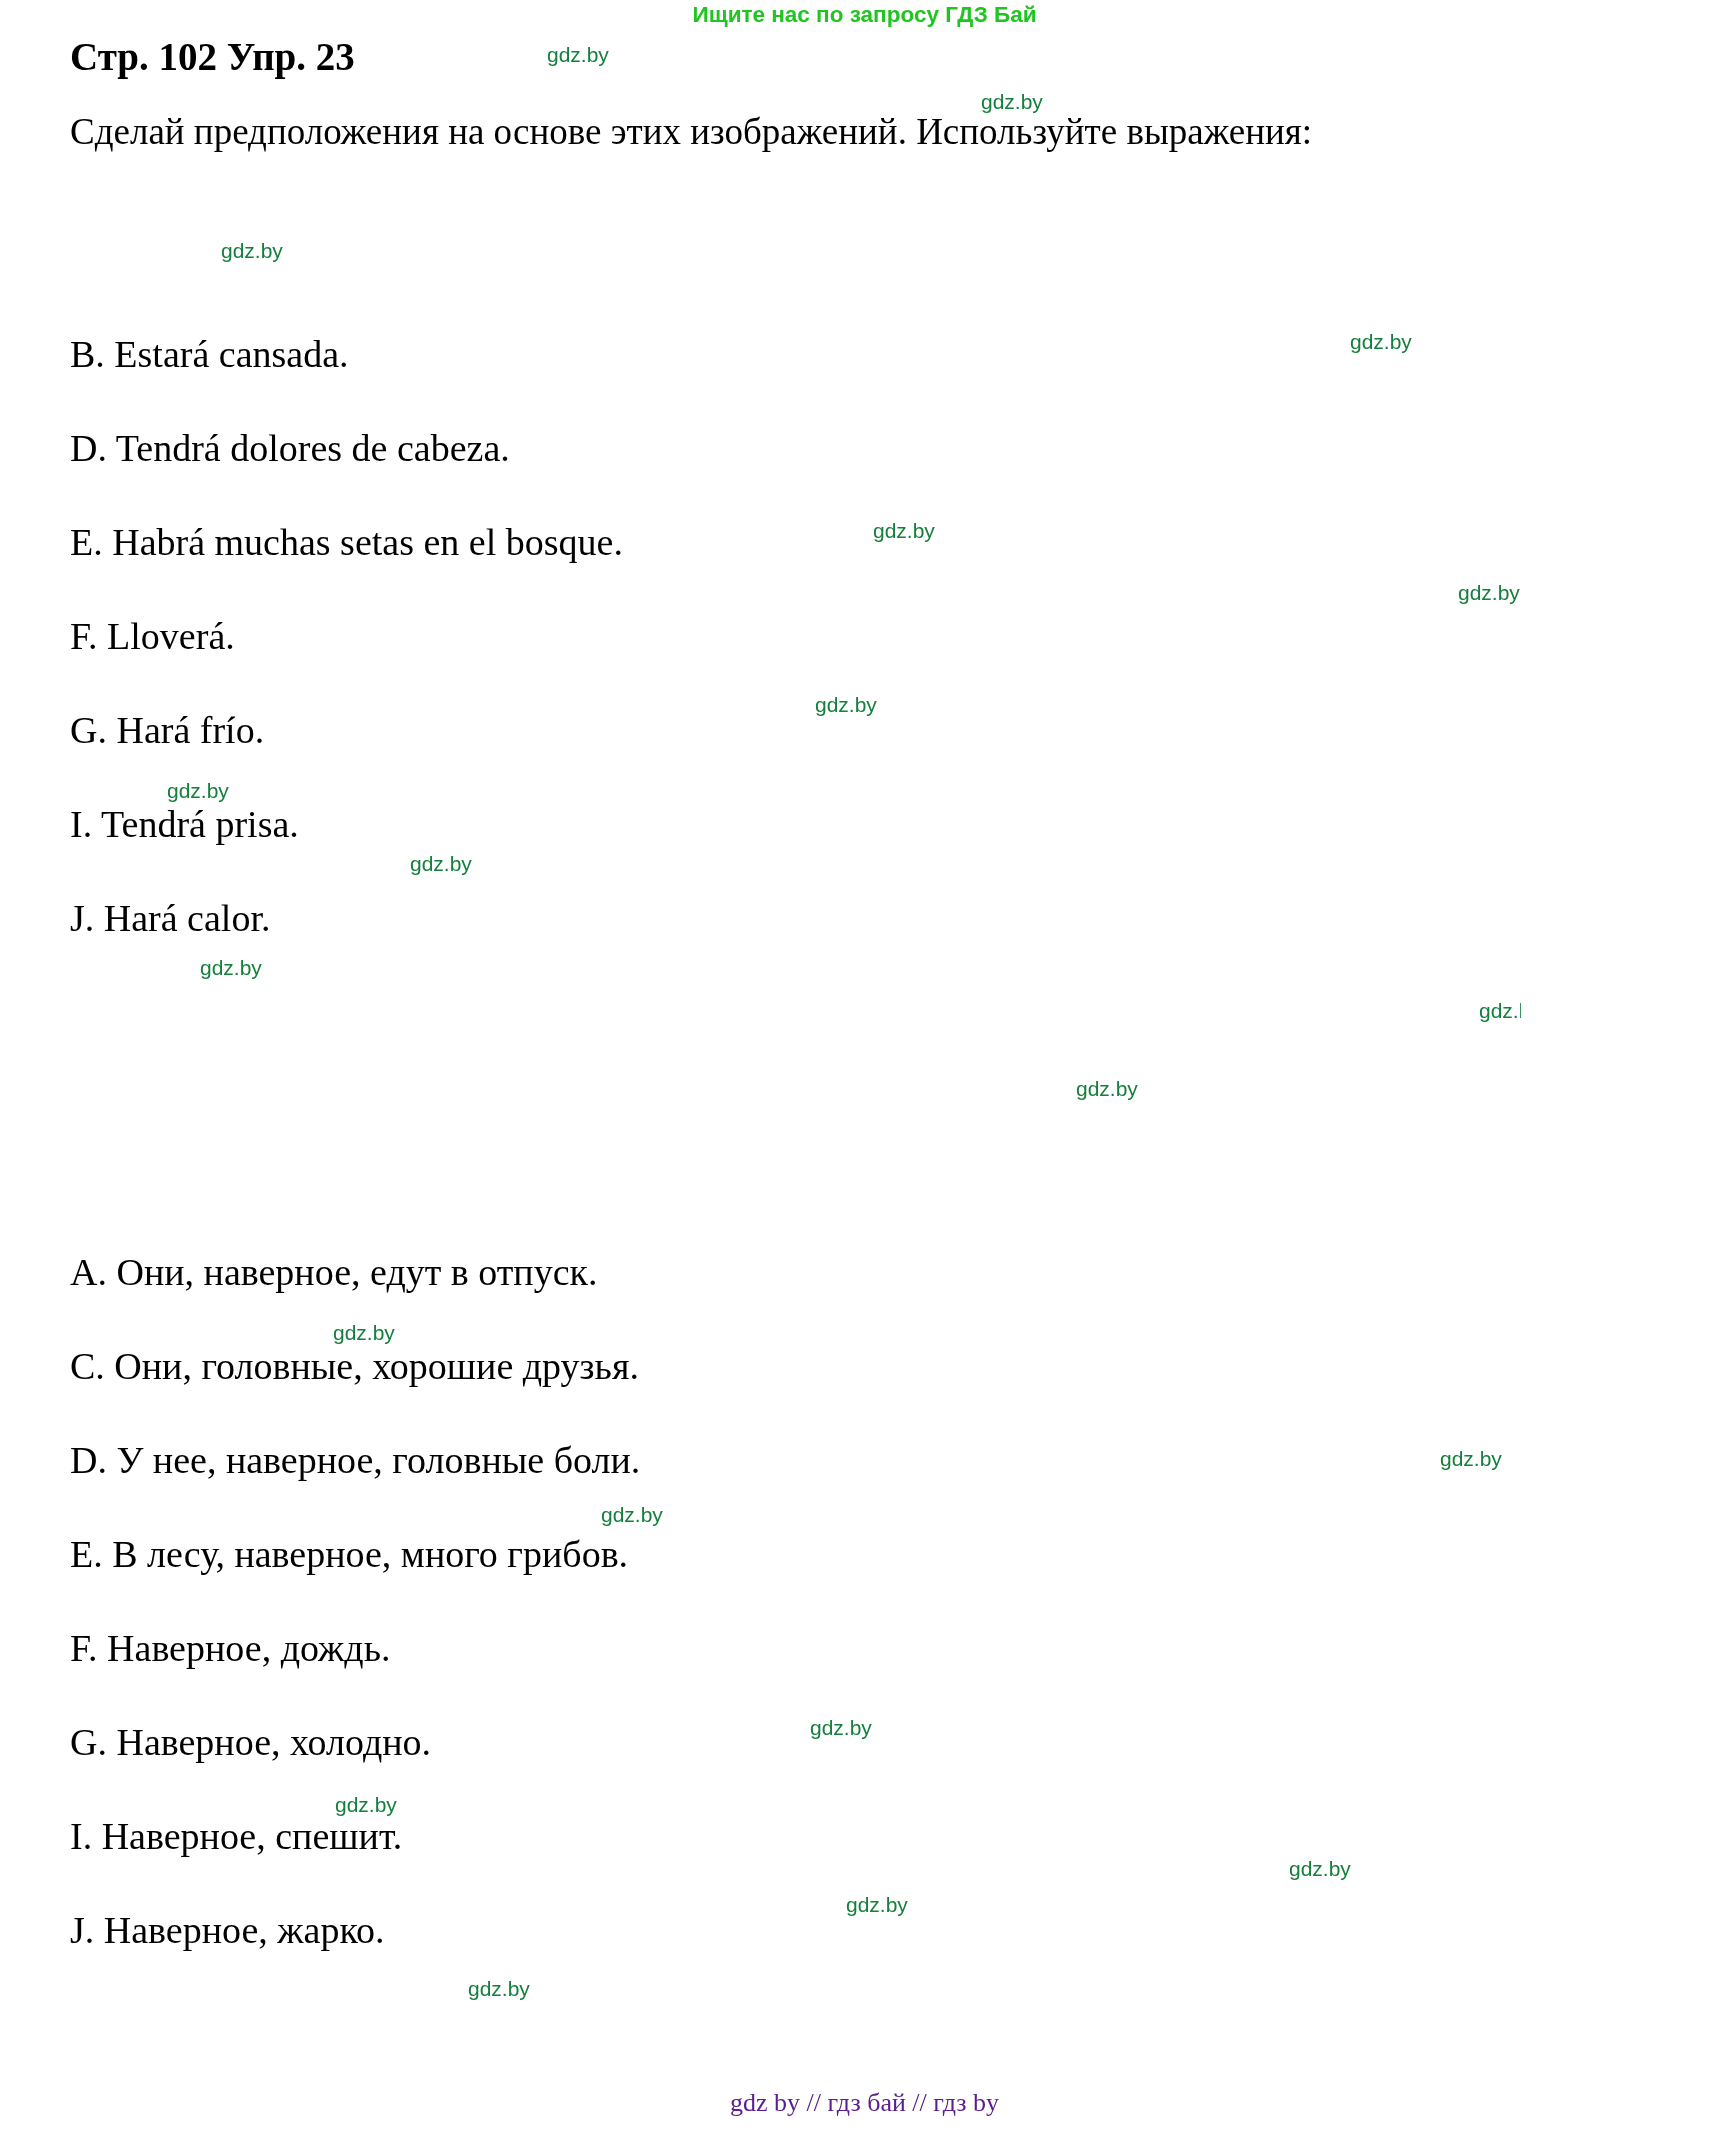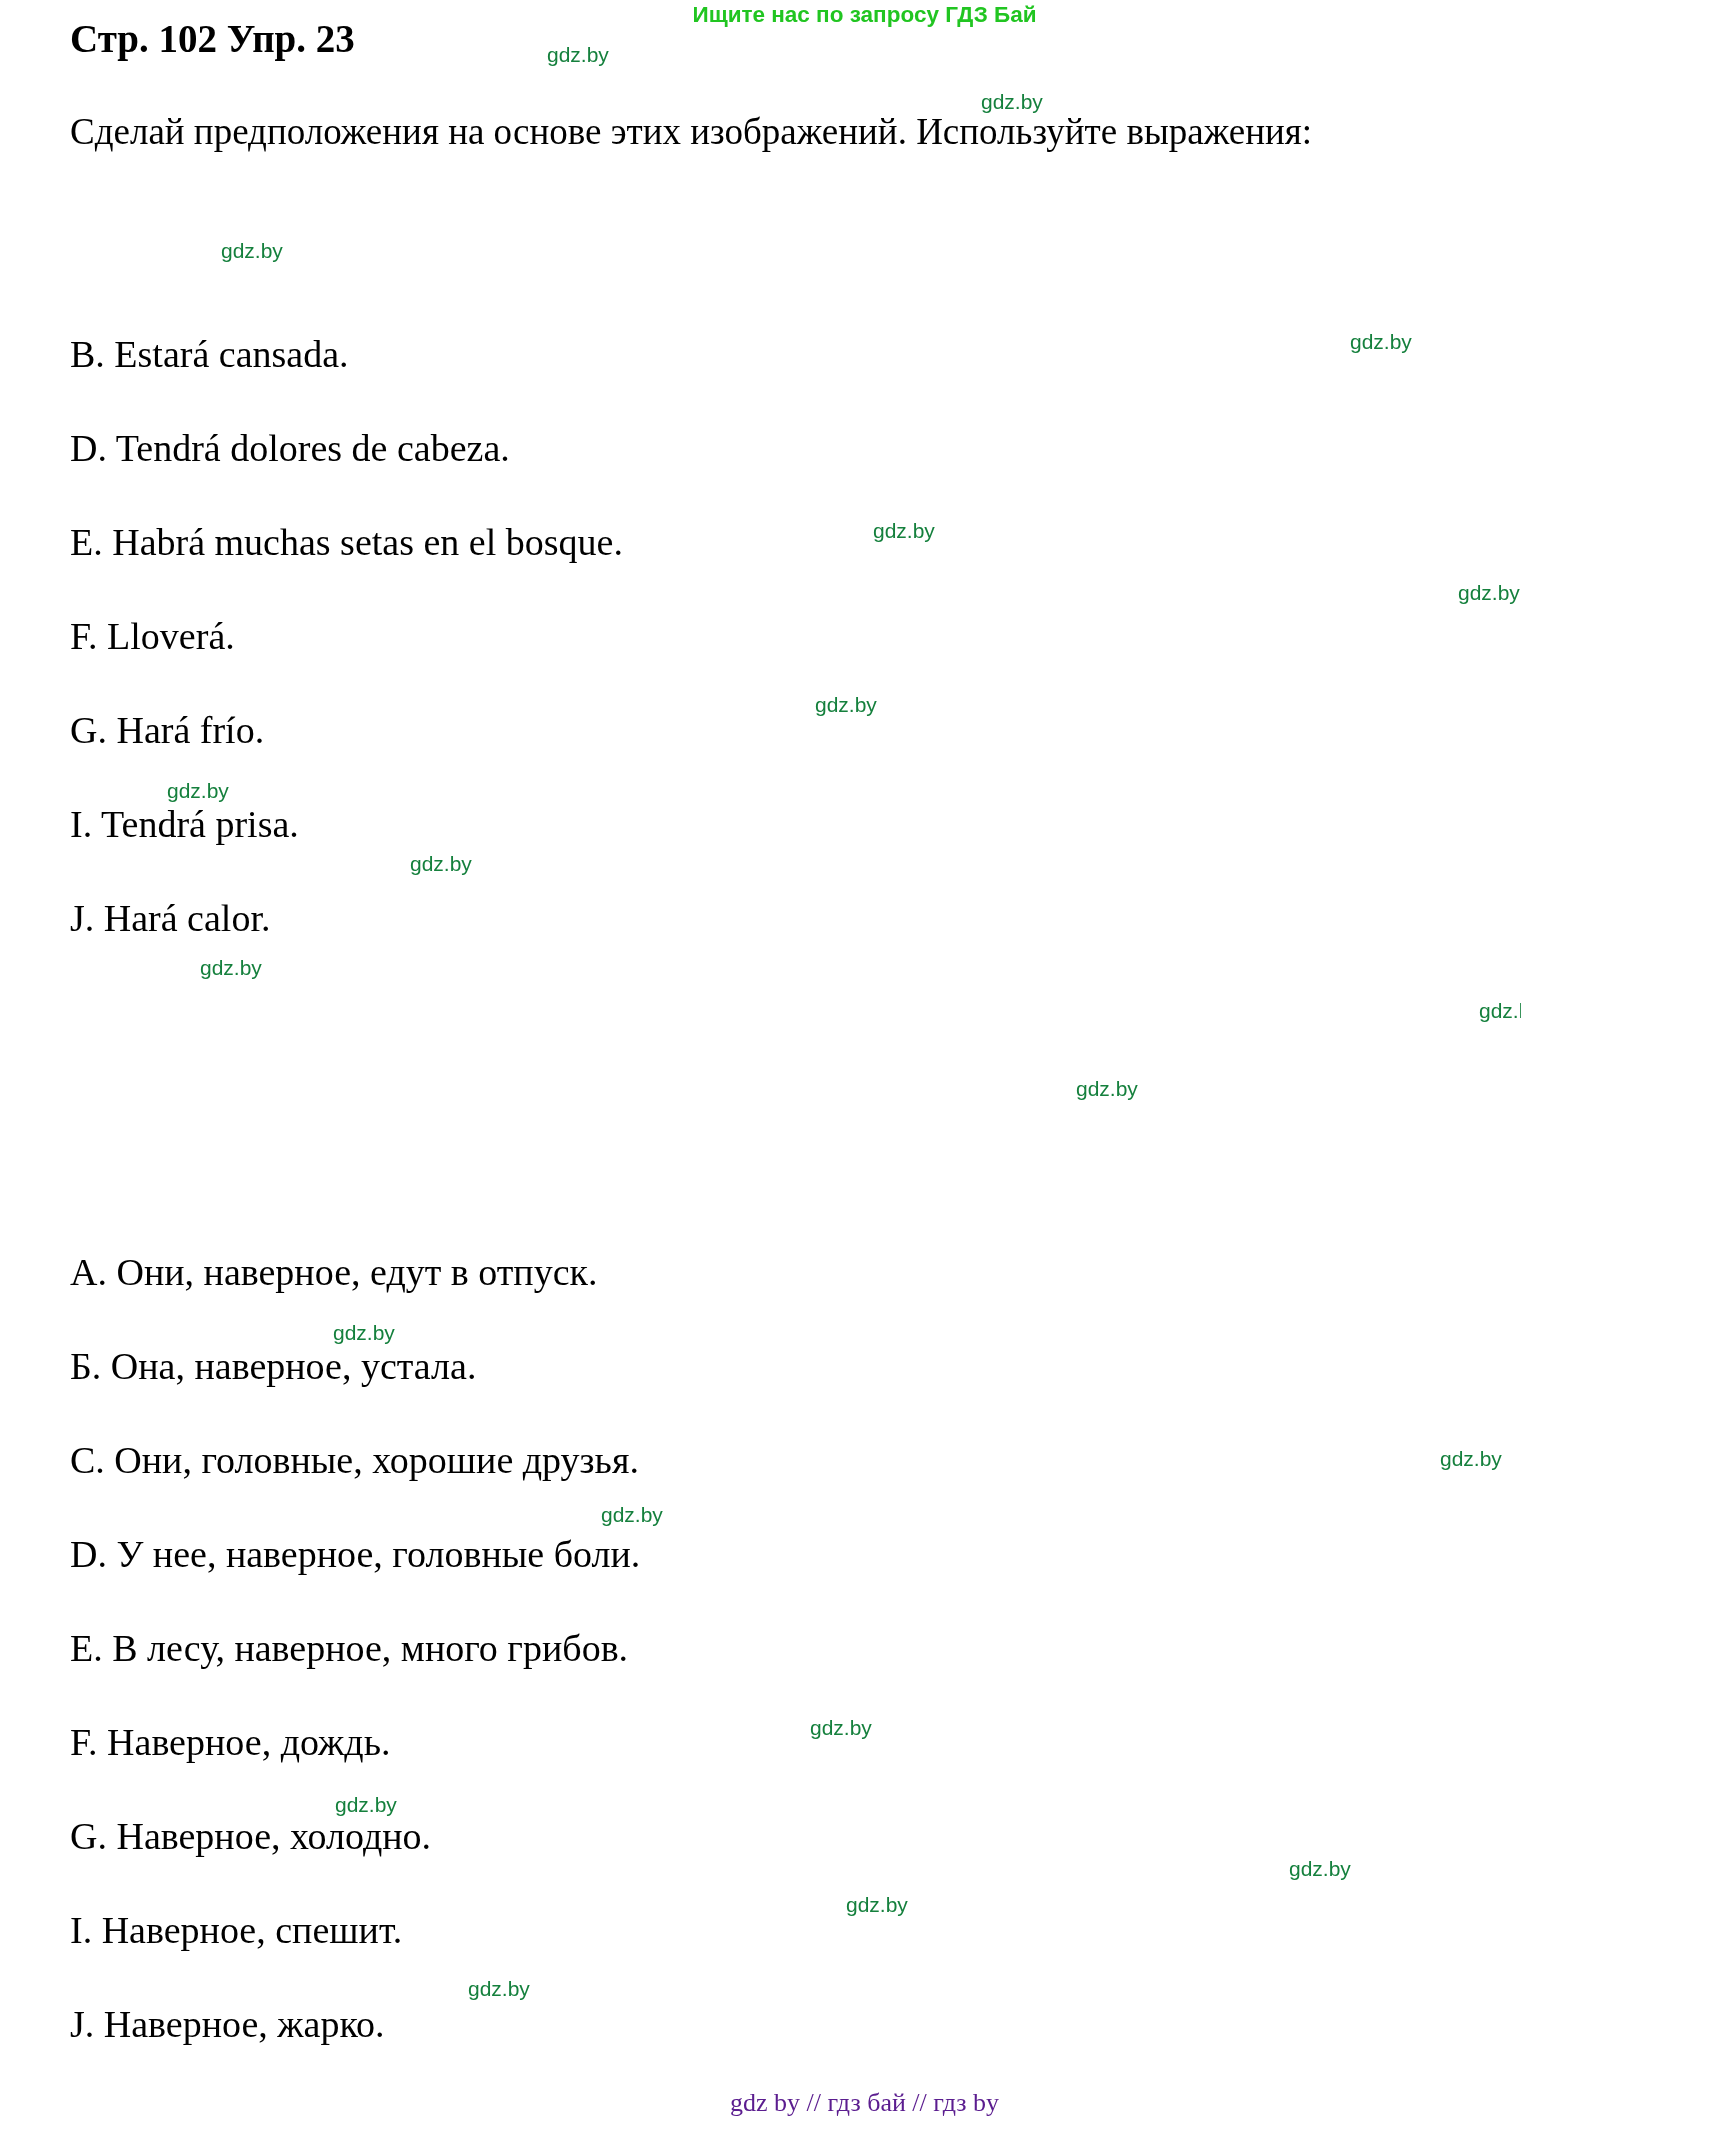--- a/index.html
+++ b/index.html
@@ -31,21 +31,21 @@
     font-weight: 700;
     color: #21c521;
     letter-spacing: 0px;
     white-space: nowrap;
   }
 
   
   .page-ref {
     position: absolute;
     left: 70px;
-    top: 16px;
+    top: 34px;
     font-size: 39px;
     font-weight: 700;
     font-family: "Liberation Serif", serif;
     white-space: nowrap;
   }
   .task-instruction {
     position: absolute;
     left: 70px;
     top: 108px;
     width: 1584px;
@@ -113,21 +113,20 @@
     <li class="answer-item">D. Tendrá dolores de cabeza.</li>
     <li class="answer-item">E. Habrá muchas setas en el bosque.</li>
     <li class="answer-item">F. Lloverá.</li>
     <li class="answer-item">G. Hará frío.</li>
     <li class="answer-item">I. Tendrá prisa.</li>
     <li class="answer-item">J. Hará calor.</li>
   </ul>
 
   <ul class="answer-list" id="russian-list">
     <li class="answer-item">А. Они, наверное, едут в отпуск.</li>
-    <li class="answer-item">Б. Она, наверное, устала.</li>
     <li class="answer-item">С. Они, головные, хорошие друзья.</li>
     <li class="answer-item">D. У нее, наверное, головные боли.</li>
     <li class="answer-item">E. В лесу, наверное, много грибов.</li>
     <li class="answer-item">F. Наверное, дождь.</li>
     <li class="answer-item">G. Наверное, холодно.</li>
     <li class="answer-item">I. Наверное, спешит.</li>
     <li class="answer-item">J. Наверное, жарко.</li>
   </ul>
 
   <div id="watermark-layer">

